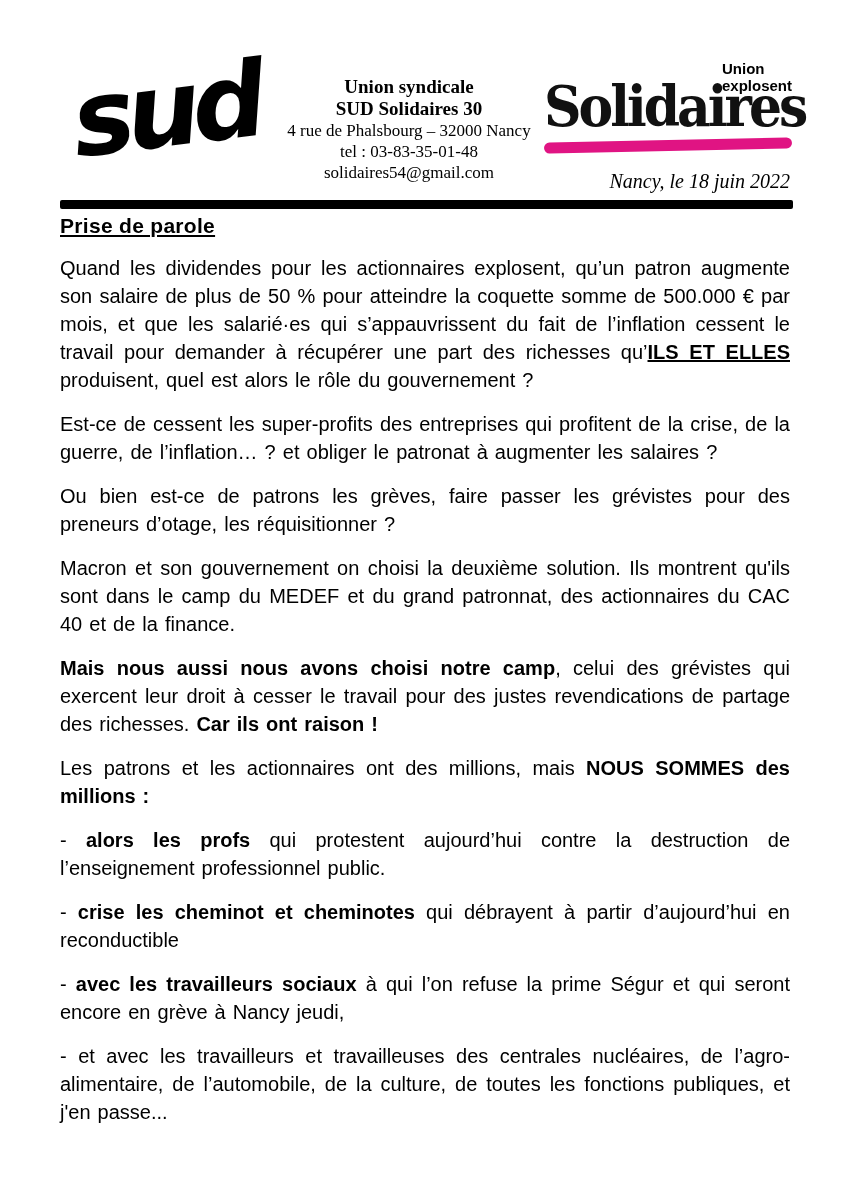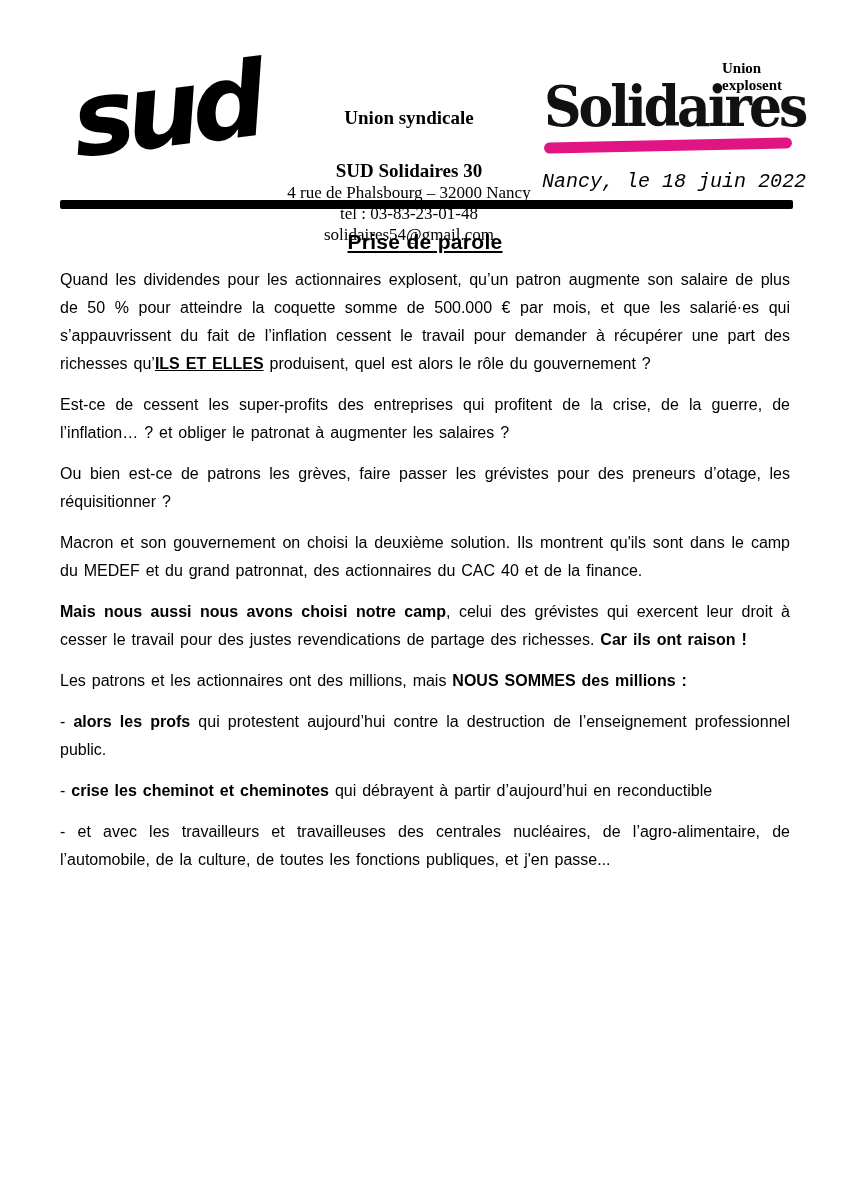--- a/index.html
+++ b/index.html
@@ -33,34 +33,34 @@
   .org-block {
     position: absolute;
     left: 278px;
     top: 76px;
     width: 262px;
     text-align: center;
     font-family: "Liberation Serif", serif;
     color: #000;
   }
   .org-line { font-size: 17px; line-height: 21px; }
-  .org-line.big { font-size: 19px; line-height: 22px; font-weight: bold; margin-top: 31px; }
+  .org-line.big { font-size: 19px; line-height: 22px; font-weight: bold; }
 
   .solidaires-logo {
     position: absolute;
     left: 544px;
     top: 60px;
     width: 250px;
     height: 100px;
   }
   .sol-tagline {
     position: absolute;
     right: 0;
     top: 0;
-    font-family: Liberation Serif, serif;
+    font-family: Liberation Sans, sans-serif;
     font-weight: bold;
     font-size: 15px;
     line-height: 17px;
     text-align: left;
     width: 72px;
   }
   .sol-wordmark {
     position: absolute;
     left: 0;
     top: 18px;
@@ -79,52 +79,52 @@
     left: 0;
     top: 80px;
     width: 248px;
     height: 11px;
     border-radius: 6px;
     transform: rotate(-1.2deg);
   }
 
   .dateline {
     position: absolute;
-    right: 42px;
+    right: 58px;
     top: 170px;
-    font-family: Liberation Mono, monospace;
+    font-family: Liberation Serif, serif;
     font-style: italic;
     font-size: 20px;
   }
 
   .rule {
     position: absolute;
     left: 60px;
     right: 55px;
     top: 200px;
     height: 9px;
     background: #000;
     border-radius: 2px;
   }
 
   
   .content { padding: 0 58px 0 60px; }
 
   .title {
-    margin: 16px 0 12px 0;
-    text-align: center;
+    margin: 0 0 12px 0;
+    text-align: left;
     font-size: 21px;
     font-weight: bold;
     text-decoration: underline;
     letter-spacing: 0.3px;
   }
 
   .para {
-    margin: 0 0 13px 0;
-    font-size: 16px;
+    margin: 16px 0 13px 0;
+    font-size: 20px;
     line-height: 28px;
     text-align: justify;
     word-spacing: 1.5px;
   }
   .para span.b { font-weight: bold; }
   .para span.u { text-decoration: underline; }
 </style>
 </head>
 <body>
 
@@ -133,21 +133,21 @@
   <header class="letterhead">
 
     <div class="sud-logo">
       <span>sud</span>
     </div>
 
     <div class="org-block">
       <div class="org-line big">Union syndicale</div>
       <div class="org-line big">SUD Solidaires 30</div>
       <div class="org-line">4 rue de Phalsbourg – 32000 Nancy</div>
-      <div class="org-line">tel : 03-83-23-01-48</div>
+      <div class="org-line">tel : 03-83-35-01-48</div>
       <div class="org-line">solidaires54@gmail.com</div>
     </div>
 
     <div class="solidaires-logo">
       <div class="sol-tagline">
         <span>Union</span><br>
         <span>explosent</span>
       </div>
       <div class="sol-wordmark">Solidaires</div>
       <div class="sol-underline" style="background: rgb(224, 20, 131);"></div>
@@ -162,17 +162,18 @@
     <h1 class="title">Prise de parole</h1>
     <main>
         <p class="para"><span>Quand les dividendes pour les actionnaires explosent, qu’un patron augmente son salaire de plus de 50 % pour atteindre la coquette somme de 500.000 € par mois, et que les salarié·es qui s’appauvrissent du fait de l’inflation cessent le travail pour demander à récupérer une part des richesses qu’</span><span class="b u">ILS ET ELLES</span><span> produisent, quel est alors le rôle du gouvernement ?</span></p>
         <p class="para"><span>Est-ce de cessent les super-profits des entreprises qui profitent de la crise, de la guerre, de l’inflation… ? et obliger le patronat à augmenter les salaires ?</span></p>
         <p class="para"><span>Ou bien est-ce de patrons les grèves, faire passer les grévistes pour des preneurs d’otage, les réquisitionner ?</span></p>
         <p class="para"><span>Macron et son gouvernement on choisi la deuxième solution. Ils montrent qu'ils sont dans le camp du MEDEF et du grand patronnat, des actionnaires du CAC 40 et de la finance.</span></p>
         <p class="para"><span class="b">Mais nous aussi nous avons choisi notre camp</span><span>, celui des grévistes qui exercent leur droit à cesser le travail pour des justes revendications de partage des richesses. </span><span class="b">Car ils ont raison !</span></p>
         <p class="para"><span>Les patrons et les actionnaires ont des millions, mais </span><span class="b">NOUS SOMMES des millions :</span></p>
         <p class="para"><span>- </span><span class="b">alors les profs</span><span> qui protestent aujourd’hui contre la destruction de l’enseignement professionnel public.</span></p>
         <p class="para"><span>- </span><span class="b">crise les cheminot et cheminotes</span><span> qui débrayent à partir d’aujourd’hui en reconductible</span></p>
+        <p class="para"><span>- </span><span class="b">avec les travailleurs sociaux</span><span> à qui l’on refuse la prime Ségur et qui seront encore en grève à Nancy jeudi,</span></p>
         <p class="para"><span>- et avec les travailleurs et travailleuses des centrales nucléaires, de l’agro-alimentaire, de l’automobile, de la culture, de toutes les fonctions publiques, et j'en passe...</span></p>
       </main>
   </div>
 
 </div>
 
 </body></html>

